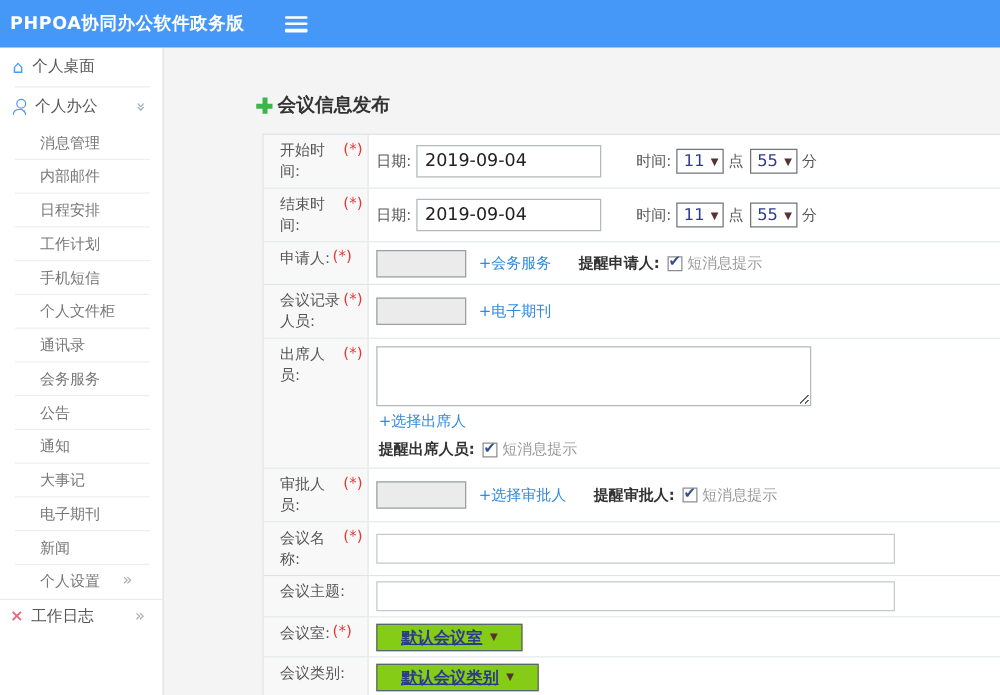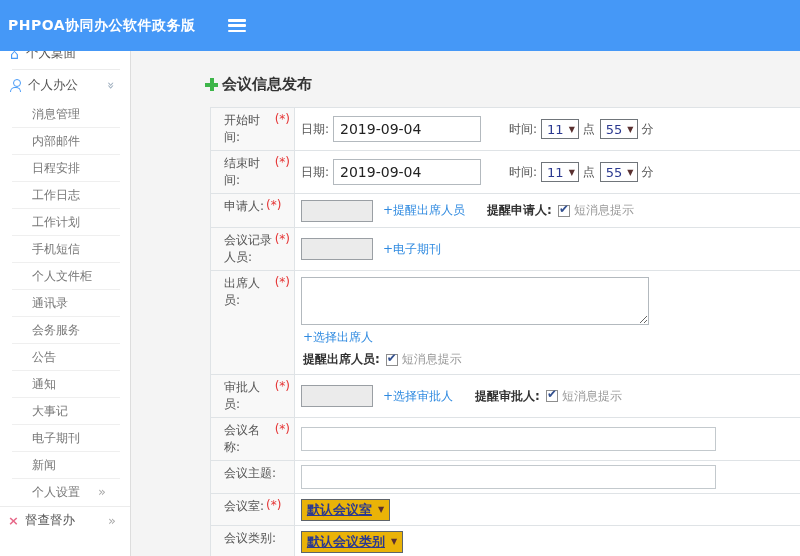--- a/index.html
+++ b/index.html
@@ -1,19 +1,19 @@
 <!DOCTYPE html>
 <html><head>
 <meta charset="utf-8">
 <style>
   * { margin:0; padding:0; box-sizing:border-box; }
   html,body { width:800px; height:556px; overflow:hidden; font-family:"DejaVu Sans","Liberation Sans",sans-serif; font-size:12px; background:#f4f4f4; }
 
   
-  .header { position:absolute; top:0; left:0; width:800px; height:51px; background:#4598f7; display:flex; align-items:center; z-index:10; }
+  .header { position:absolute; top:0; left:0; width:800px; height:38px; background:#4598f7; display:flex; align-items:center; z-index:10; }
   .app-title { color:#ffffff; font-weight:bold; font-size:14px; margin-left:8px; letter-spacing:0.5px; }
   .hamburger { margin-left:32px; width:18px; height:13px; display:flex; flex-direction:column; justify-content:space-between; cursor:pointer; }
   .hamburger i { display:block; height:2.5px; background:#fff; border-radius:1px; }
 
   
   .sidebar { position:absolute; top:38px; left:0; width:131px; height:518px; background:#ffffff; border-right:1px solid #dddddd; }
   .side-top { display:flex; align-items:center; height:31px; padding-left:10px; position:relative; cursor:pointer; }
   .side-top .lbl { color:#555; font-size:12.5px; margin-left:7px; }
   .side-sep { height:1px; background:#ececec; margin:0 10px 0 12px; }
   .side-sub { height:27px; line-height:26px; padding-left:20px; color:#777; font-size:12px; border-bottom:1px solid #efefef; margin:0 10px 0 12px; cursor:pointer; }
@@ -60,21 +60,21 @@
   .sms-lbl { color:#999; }
 
   .attend-area { width:348px; height:48px; border:1px solid #b3b9be; resize:both; font-family:inherit; }
   .link-line { width:100%; margin-top:4px; }
   .link-line .sel-link { margin-left:2px; }
   .remind-line { width:100%; margin:5px 0 2px; display:flex; align-items:center; }
   .remind-line .remind-lbl { margin-left:2px; }
 
   .wide-input { width:415px; height:24px; border:1px solid #c3c9cd; font-family:inherit; padding-left:5px; }
 
-  .big-select { display:inline-flex; align-items:center; border:1px solid #5e646b; background:#eab308; height:22px; padding:0 5px; cursor:pointer; }
+  .big-select { display:inline-flex; align-items:center; border:1px solid #5e646b; background:#84cc16; height:22px; padding:0 19px; cursor:pointer; }
   .big-select .val { color:#2b3990; font-weight:bold; text-decoration:underline; font-size:13px; margin-right:6px; }
   .big-select .arr { font-size:8px; color:#5a3030; }
 
   
   .editor-row { align-items:flex-start !important; padding:8px 6px 0 6px !important; min-height:95px; }
   .editor { width:492px; border:1px solid #c9c9c9; background:#fff; }
   .ed-toolbar { background:#f7f7f7; padding:3px 4px; display:flex; align-items:center; flex-wrap:nowrap; border-bottom:1px solid #e4e4e4; height:27px; overflow:hidden; }
   .tb-btn { display:inline-flex; align-items:center; justify-content:center; min-width:17px; height:19px; margin:0 1px; color:#333; font-size:12px; cursor:pointer; border-radius:2px; }
   .tb-sep { display:inline-block; width:1px; height:16px; background:#d5d5d5; margin:0 4px; }
   .t-html { font-size:6.5px; font-weight:bold; color:#666; border:1px solid #cfcfcf; background:#fdfdfd; padding:1px 2px; }
@@ -111,39 +111,38 @@
   <div class="side-sep"></div>
   <div class="side-top">
     <span class="user-icon"></span>
     <span class="lbl">个人办公</span>
     <span class="chev-down">»</span>
   </div>
   <div id="side-subs">
       <div class="side-sub">消息管理</div>
       <div class="side-sub">内部邮件</div>
       <div class="side-sub">日程安排</div>
-      <div class="side-sub">工作日志</div>
       <div class="side-sub">工作计划</div>
       <div class="side-sub">手机短信</div>
       <div class="side-sub">个人文件柜</div>
       <div class="side-sub">通讯录</div>
       <div class="side-sub">会务服务</div>
       <div class="side-sub">公告</div>
       <div class="side-sub">通知</div>
       <div class="side-sub">大事记</div>
       <div class="side-sub">电子期刊</div>
       <div class="side-sub">新闻</div>
     </div>
   <div class="side-settings">
     <span>个人设置</span>
     <span class="chev-right">»</span>
   </div>
   <div class="side-bottom">
     <span class="shuffle-icon">×</span>
-    <span class="lbl">督查督办</span>
+    <span class="lbl">工作日志</span>
     <span class="chev-right">»</span>
   </div>
 </div>
 
 <div class="main">
   <div class="page-title">
     <span class="plus-icon"></span>
     <span class="txt">会议信息发布</span>
   </div>
 
@@ -197,21 +196,21 @@
       </div>
     </div>
 
     <div class="frow h34">
       <div class="flabel">
           <span>申请人:</span>
           <span class="req">(*)</span>
         </div>
       <div class="fvalue">
         <input class="person-input" readonly="" style="">
-        <a class="sel-link">+提醒出席人员</a>
+        <a class="sel-link">+会务服务</a>
         <span class="remind-lbl">提醒申请人:</span>
         <span class="checkbox">
             <span class="tick">✔</span>
           </span>
         <span class="sms-lbl">短消息提示</span>
       </div>
     </div>
 
     <div class="frow h34">
       <div class="flabel">

